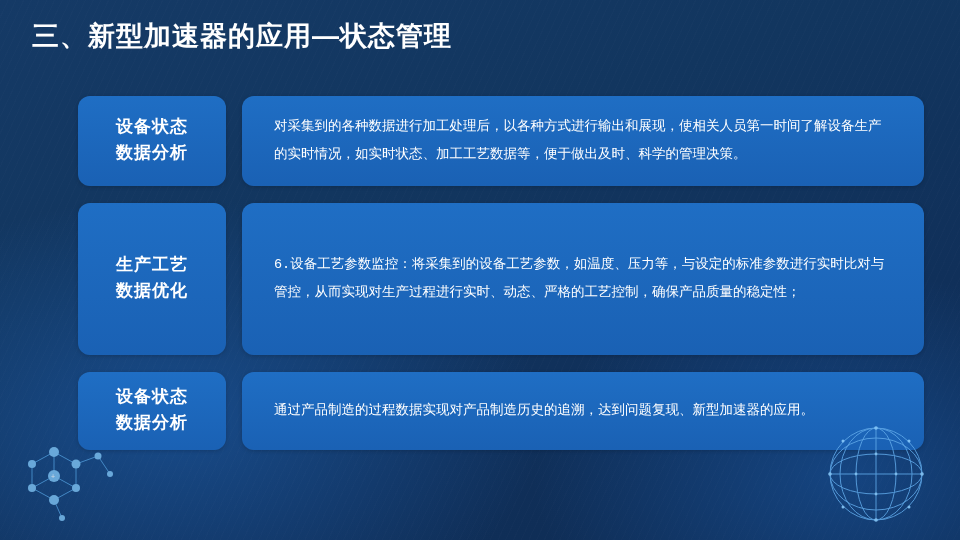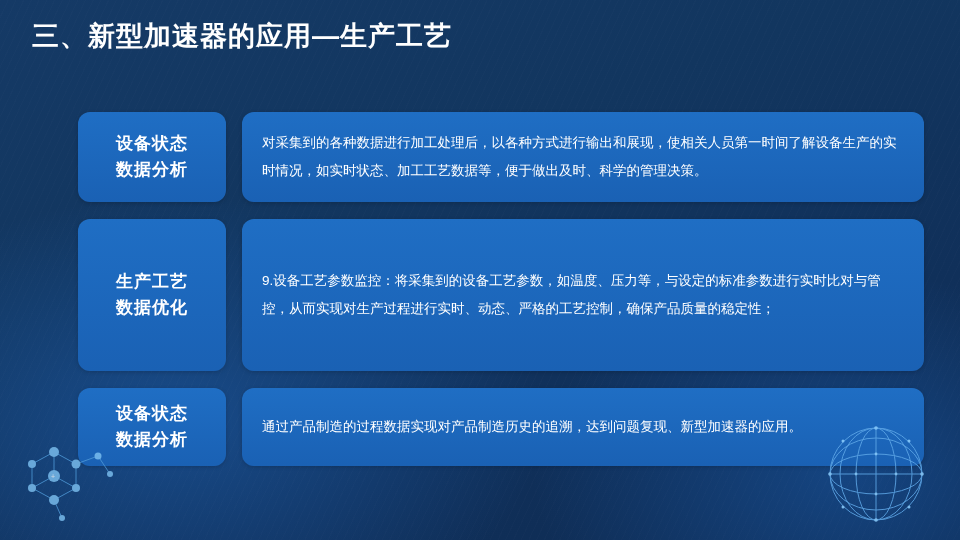--- a/index.html
+++ b/index.html
@@ -30,22 +30,23 @@
     left: 32px; top: 18px;
     font-size: 27px;
     font-weight: bold;
     color: #ffffff;
     letter-spacing: 1px;
     white-space: nowrap;
   }
 
   .rows {
     position: absolute;
-    left: 78px; top: 112px;
+    left: 78px; top: 96px;
     width: 846px;
+    font-family: Liberation Mono, monospace;
   }
   .row {
     display: flex;
     align-items: stretch;
     margin-bottom: 17px;
   }
   .label {
     width: 148px;
     flex: 0 0 148px;
     background: linear-gradient(180deg, #1f6ec4 0%, #1a61b4 100%);
@@ -68,21 +69,21 @@
     border-radius: 12px;
     color: #ffffff;
     font-size: 13.5px;
     line-height: 28px;
     padding: 14px 20px;
     display: flex;
     flex-direction: column;
     justify-content: center;
     box-shadow: 0 1px 4px rgba(0,0,0,0.18);
   }
-  .body p { margin: 0; }
+  .body p { margin: 12px; }
 
   .row-1 .label, .row-1 .body { height: 90px; }
   .row-1 .body { padding-top: 12px; padding-bottom: 12px; }
   .row-2 .label, .row-2 .body { height: 152px; }
   .row-3 .label, .row-3 .body { height: 78px; }
 
   
   .globe {
     position: absolute;
     right: 24px; bottom: 6px;
@@ -95,21 +96,21 @@
     left: 10px; bottom: 8px;
     width: 120px; height: 110px;
     opacity: 0.8;
   }
 </style>
 </head>
 <body>
 
 <div class="slide">
 
-  <div class="title">三、新型加速器的应用—生产工艺</div>
+  <div class="title">三、新型加速器的应用—状态管理</div>
 
   <div class="rows">
 
     <div class="row row-1">
       <div class="label">
         <div>
           <div>设备状态</div>
           <div>数据分析</div>
         </div>
       </div>
@@ -119,21 +120,21 @@
     </div>
 
     <div class="row row-2">
       <div class="label">
         <div>
           <div>生产工艺</div>
           <div>数据优化</div>
         </div>
       </div>
       <div class="body">
-        <p>9.设备工艺参数监控：将采集到的设备工艺参数，如温度、压力等，与设定的标准参数进行实时比对与管控，从而实现对生产过程进行实时、动态、严格的工艺控制，确保产品质量的稳定性；</p>
+        <p>6.设备工艺参数监控：将采集到的设备工艺参数，如温度、压力等，与设定的标准参数进行实时比对与管控，从而实现对生产过程进行实时、动态、严格的工艺控制，确保产品质量的稳定性；</p>
       </div>
     </div>
 
     <div class="row row-3">
       <div class="label">
         <div>
           <div>设备状态</div>
           <div>数据分析</div>
         </div>
       </div>

